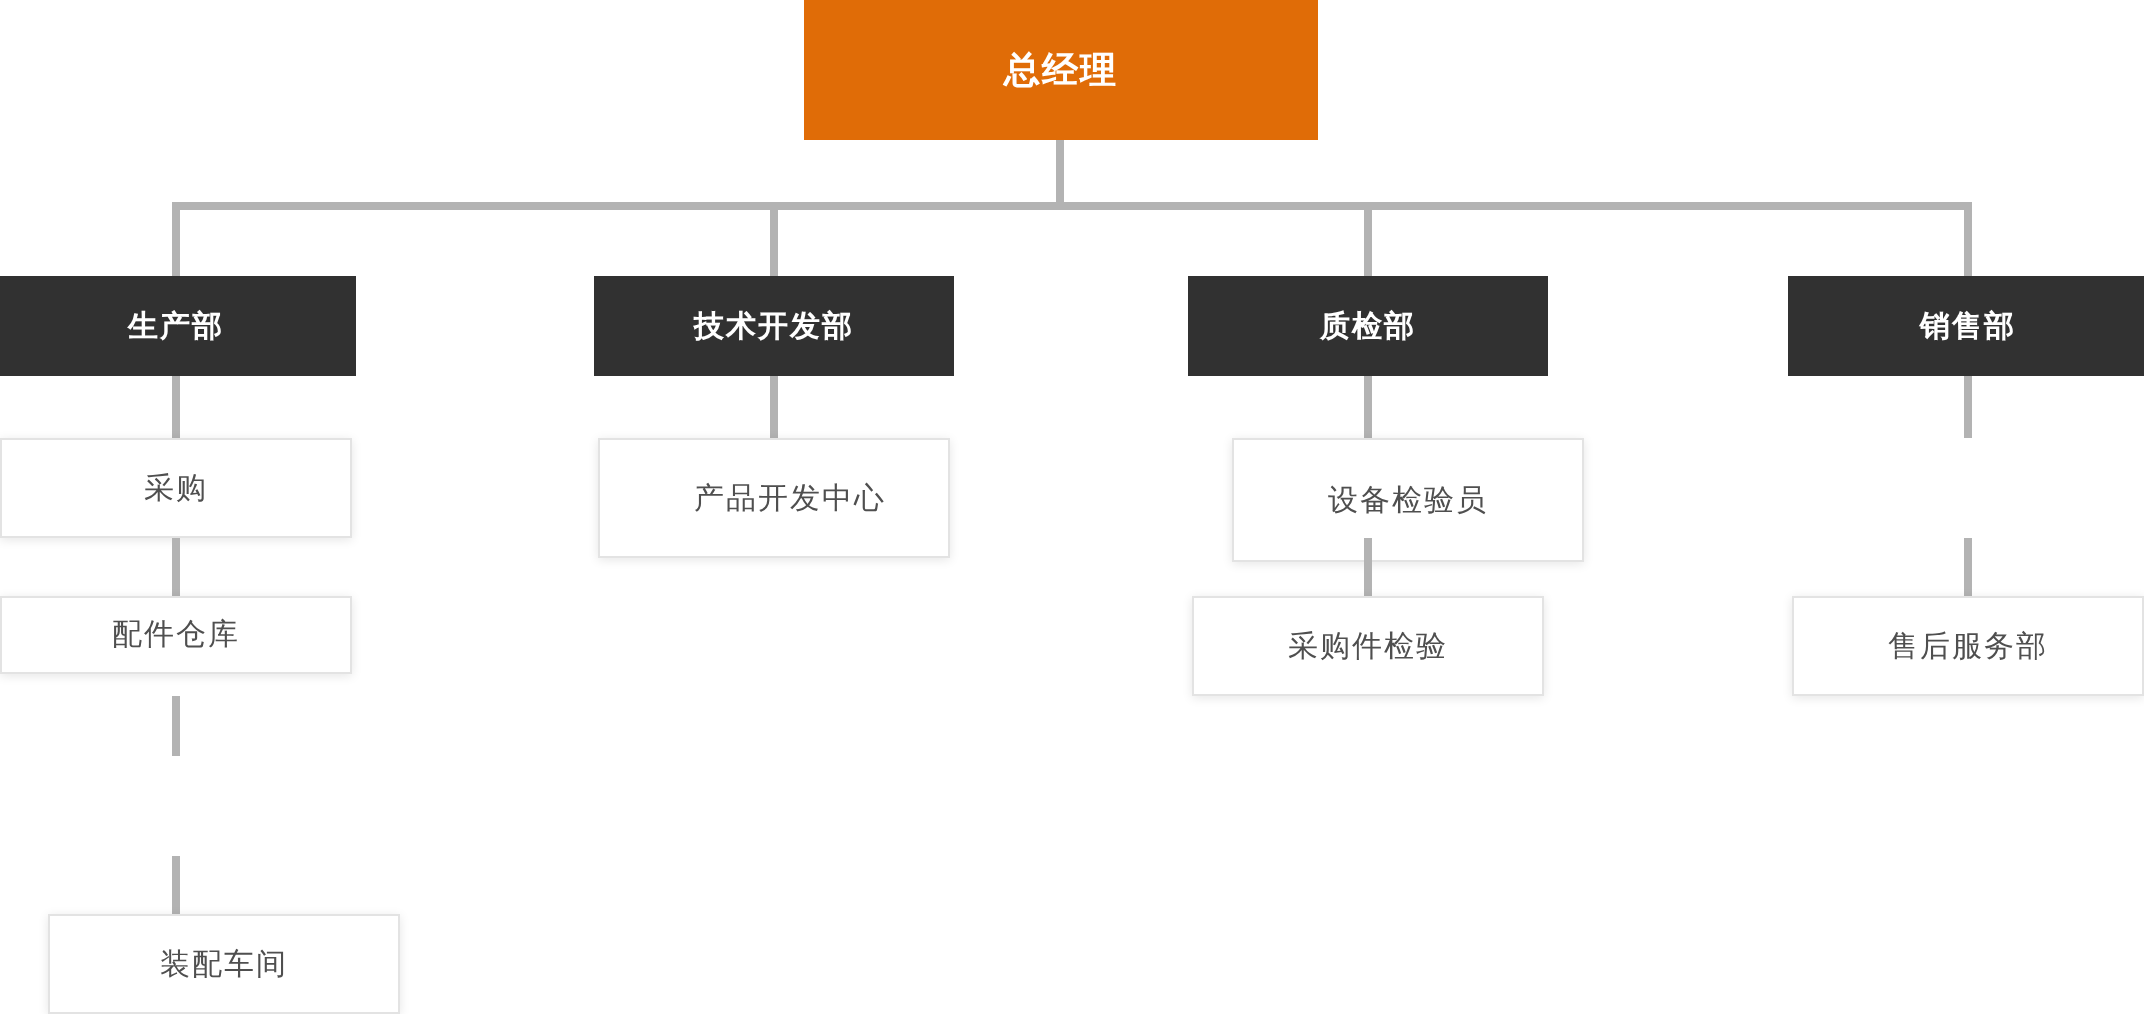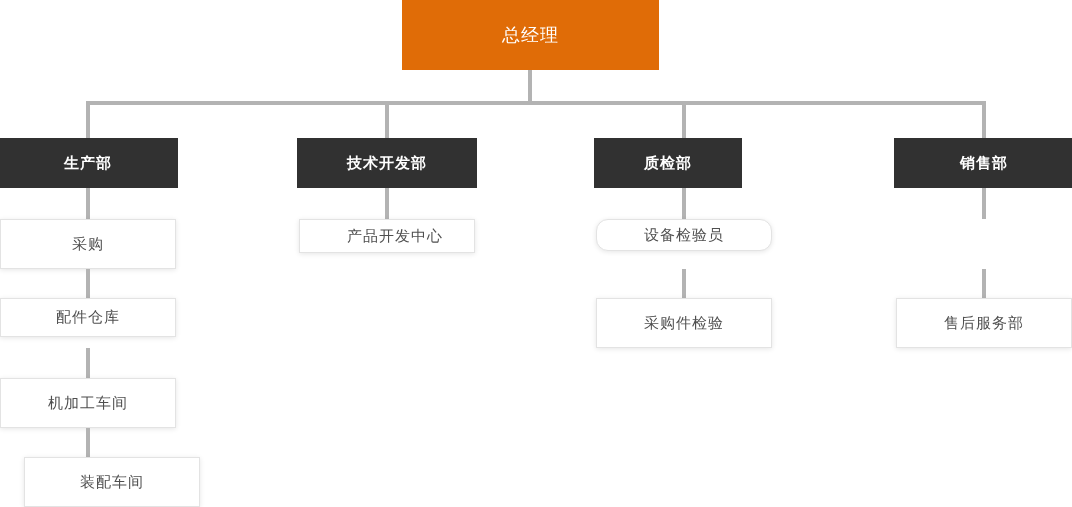--- a/index.html
+++ b/index.html
@@ -19,21 +19,21 @@
     align-items: center;
     justify-content: center;
     text-align: center;
     box-sizing: border-box;
   }
 
   .node-root {
     background: var(--root-bg, #e06c07);
     color: var(--root-text, #ffffff);
     font-size: 18px;
-    font-weight: 400;
+    font-weight: 700;
     letter-spacing: 1px;
   }
 
   .node-dept {
     background: var(--dept-bg, #313131);
     color: #ffffff;
     font-size: 15px;
     font-weight: 600;
     letter-spacing: 1px;
   }
@@ -59,31 +59,30 @@
     <div class="node node-root" style="left: 402px; top: 0px; width: 257px; height: 70px;">总经理</div>
     <div class="conn" style="left: 528px; top: 70px; width: 4px; height: 35px;"></div>
     <div class="conn" style="left: 86px; top: 101px; width: 900px; height: 4px;"></div>
     <div class="conn" style="left: 86px; top: 101px; width: 4px; height: 37px;"></div>
     <div class="node node-dept" style="left: -2px; top: 138px; width: 180px; height: 50px;">生产部</div>
     <div class="conn" style="left: 86px; top: 188px; width: 4px; height: 31px;"></div>
     <div class="node node-child" style="left: 0px; top: 219px; width: 176px; height: 50px;">采购</div>
     <div class="conn" style="left: 86px; top: 269px; width: 4px; height: 29px;"></div>
     <div class="node node-child" style="left: 0px; top: 298px; width: 176px; height: 39px;">配件仓库</div>
     <div class="conn" style="left: 86px; top: 348px; width: 4px; height: 30px;"></div>
-    <div class="node node-child" style="left: 0px; top: 378px; width: 176px; height: 50px;">机加工车间</div>
     <div class="conn" style="left: 86px; top: 428px; width: 4px; height: 29px;"></div>
     <div class="node node-child" style="left: 0px; top: 457px; width: 176px; height: 50px; margin-left: 24px;">装配车间</div>
     <div class="conn" style="left: 385px; top: 101px; width: 4px; height: 37px;"></div>
     <div class="node node-dept" style="left: 297px; top: 138px; width: 180px; height: 50px;">技术开发部</div>
     <div class="conn" style="left: 385px; top: 188px; width: 4px; height: 31px;"></div>
-    <div class="node node-child" style="left: 299px; top: 219px; width: 176px; height: 34px; padding-left: 16px;">产品开发中心</div>
+    <div class="node node-child" style="left: 299px; top: 219px; width: 176px; height: 60px; padding-left: 16px;">产品开发中心</div>
     <div class="conn" style="left: 682px; top: 101px; width: 4px; height: 37px;"></div>
-    <div class="node node-dept" style="left: 594px; top: 138px; width: 148px; height: 50px;">质检部</div>
+    <div class="node node-dept" style="left: 594px; top: 138px; width: 180px; height: 50px;">质检部</div>
     <div class="conn" style="left: 682px; top: 188px; width: 4px; height: 31px;"></div>
-    <div class="node node-child" style="left: 596px; top: 219px; width: 176px; height: 32px; border-radius: 12px;">设备检验员</div>
+    <div class="node node-child" style="left: 616px; top: 219px; width: 176px; height: 62px;">设备检验员</div>
     <div class="conn" style="left: 682px; top: 269px; width: 4px; height: 29px;"></div>
     <div class="node node-child" style="left: 596px; top: 298px; width: 176px; height: 50px; text-align: center;">采购件检验</div>
     <div class="conn" style="left: 982px; top: 101px; width: 4px; height: 37px;"></div>
     <div class="node node-dept" style="left: 894px; top: 138px; width: 180px; height: 50px;">销售部</div>
     <div class="conn" style="left: 982px; top: 188px; width: 4px; height: 31px;"></div>
     <div class="conn" style="left: 982px; top: 269px; width: 4px; height: 29px;"></div>
     <div class="node node-child" style="left: 896px; top: 298px; width: 176px; height: 50px; font-family: Liberation Serif, serif;">售后服务部</div>
   </div>
 
 </body></html>

